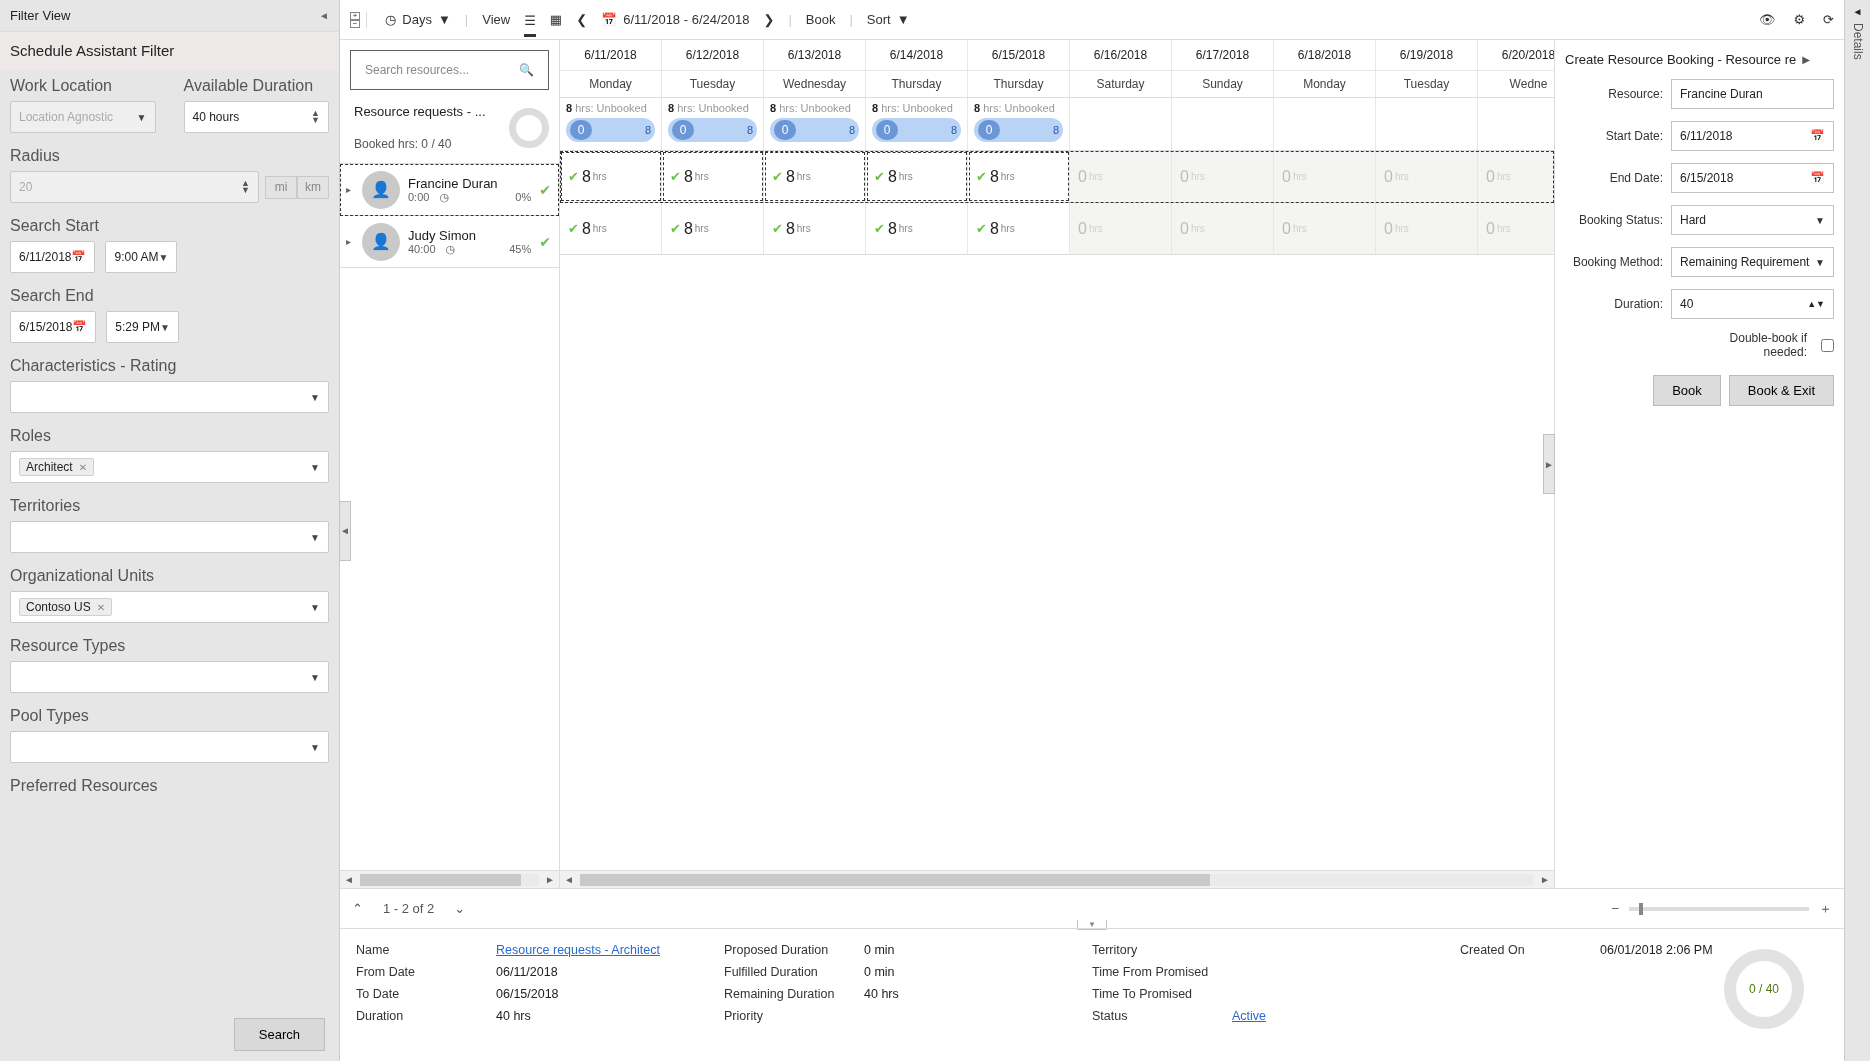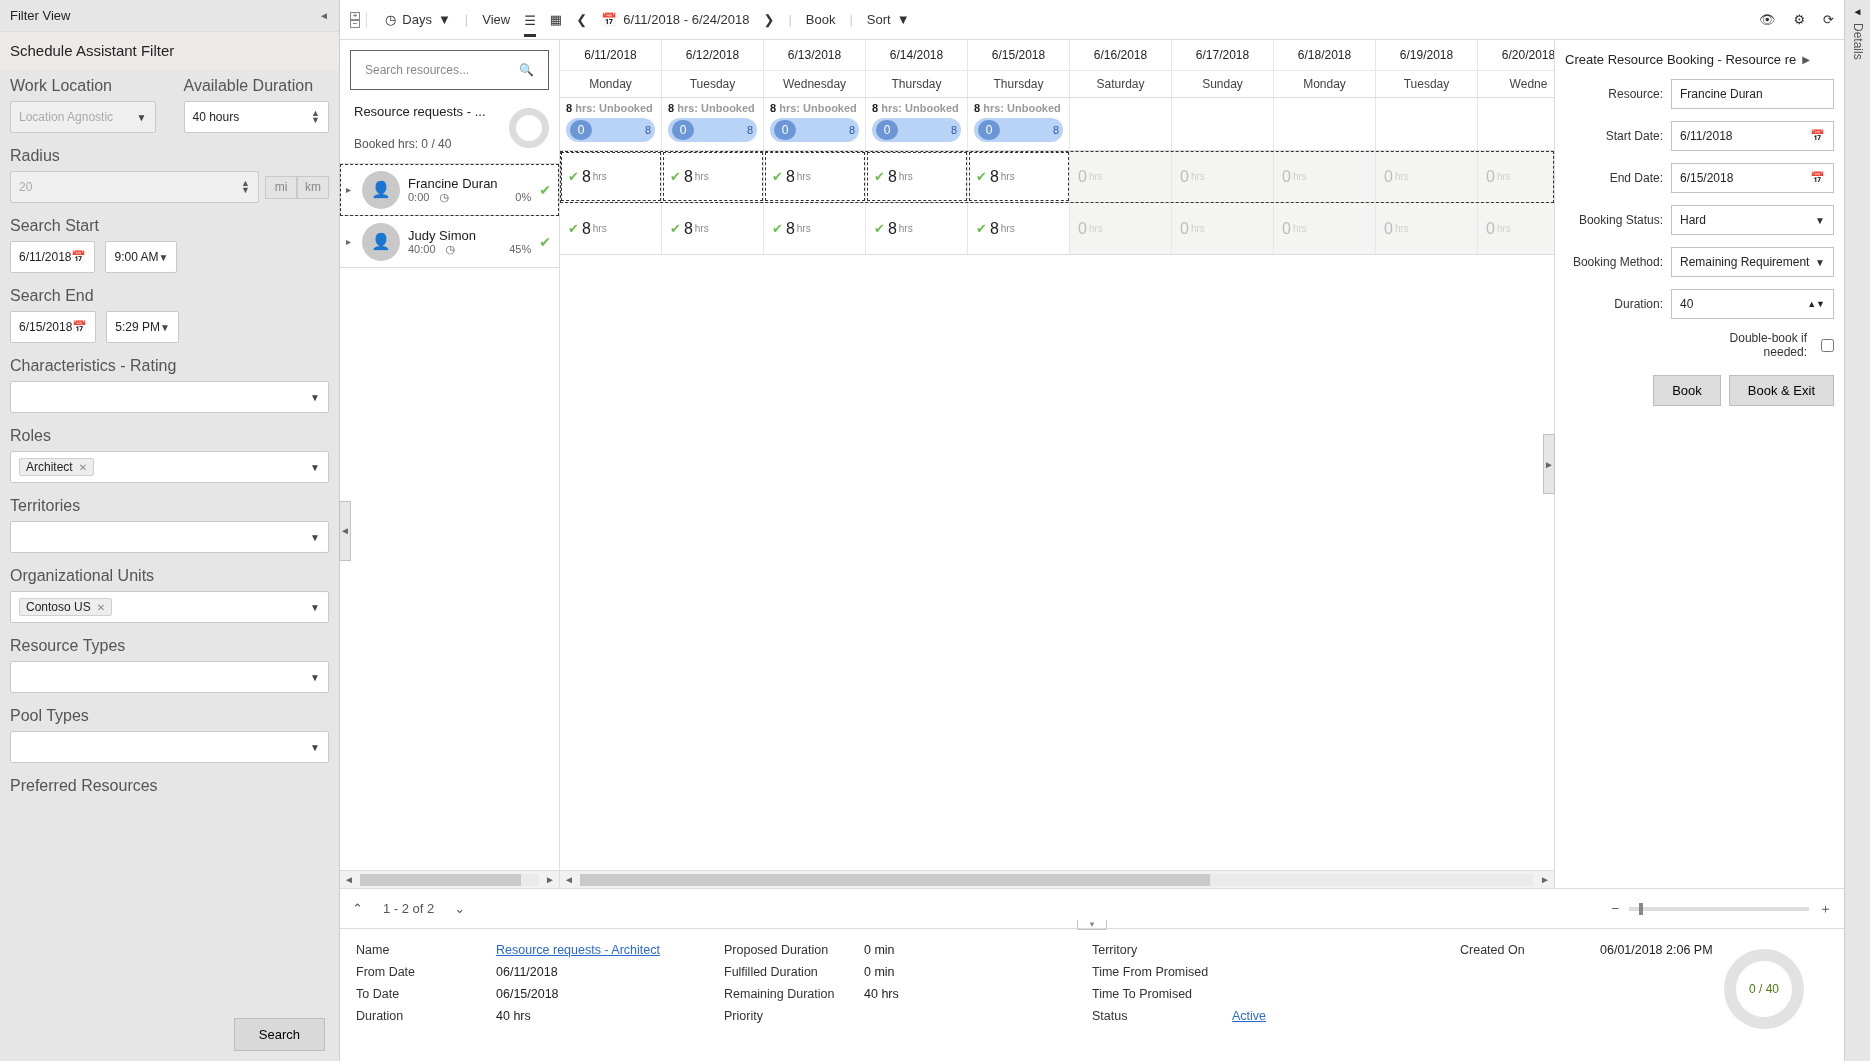--- a/index.html
+++ b/index.html
@@ -65,21 +65,21 @@
 
 .calendar-area { flex:1; overflow:hidden; display:flex; flex-direction:column; min-width:0; position:relative; }
 .cal-header { display:flex; border-bottom:1px solid #dcdcdc; }
 .cal-col { width:102px; flex:0 0 102px; border-right:1px solid #e7e7e7; text-align:center; }
 .cal-col .d { padding:8px 0; font-size:12px; border-bottom:1px solid #e7e7e7; }
 .cal-col .w { padding:6px 0; font-size:12px; color:#444; }
 
 .cal-req-row { display:flex; border-bottom:1px solid #dcdcdc; }
 .cal-req-cell { width:102px; flex:0 0 102px; border-right:1px solid #e7e7e7; padding:4px 6px 8px 6px; font-size:11px; }
 .cal-req-cell .hrs { color:#222; }
-.cal-req-cell .hrs .lbl { color:#999;font-weight:bold; }
+.cal-req-cell .hrs .lbl { color:#999; }
 .cal-req-cell .bubble-row { display:flex; align-items:center; gap:4px; margin-top:4px; justify-content:space-between; }
 .bubble { background:#6c97d6; color:#fff; border-radius:10px; min-width:22px; height:20px; display:inline-flex; align-items:center; justify-content:center; font-size:12px; padding:0 6px; }
 .bubble-pill { background:#b9d3f7; border-radius:12px; height:24px; flex:1; display:flex; align-items:center; justify-content:space-between; padding:0 4px; }
 
 .cal-body { flex:1; overflow:auto; }
 .cal-data-row { display:flex; height:52px; border-bottom:1px solid #dcdcdc; }
 .cal-data-row.sel { outline:1px dashed #333; outline-offset:-1px; }
 .cal-cell { width:102px; flex:0 0 102px; border-right:1px solid #e7e7e7; display:flex; align-items:center; padding-left:8px; font-size:12px; }
 .cal-cell.sel { outline:1px dashed #333; outline-offset:-2px; }
 .cal-cell.weekend { background:#f4f4f2; }

